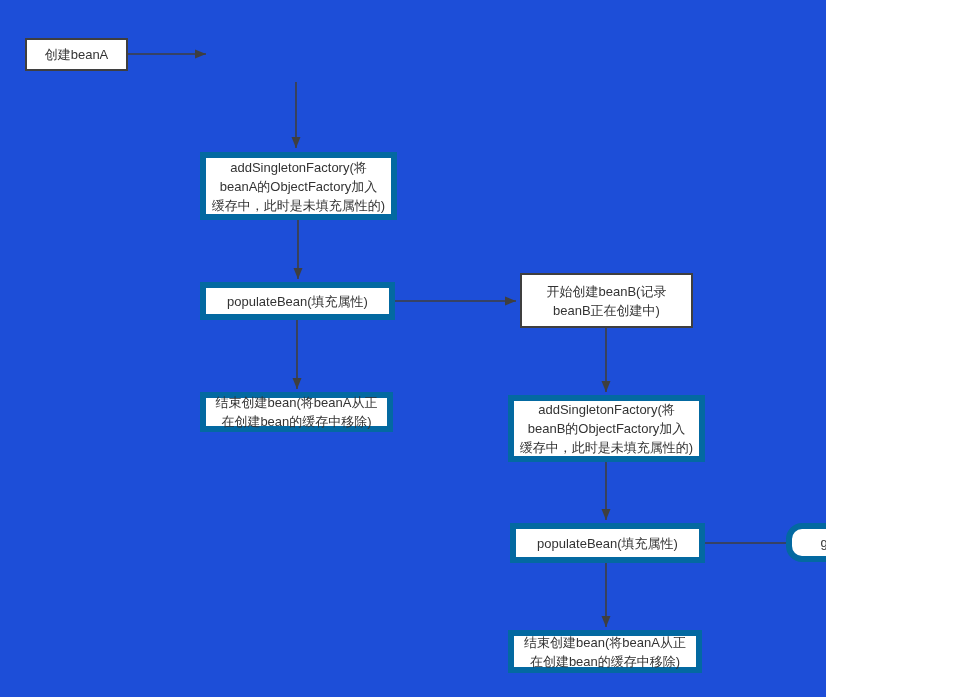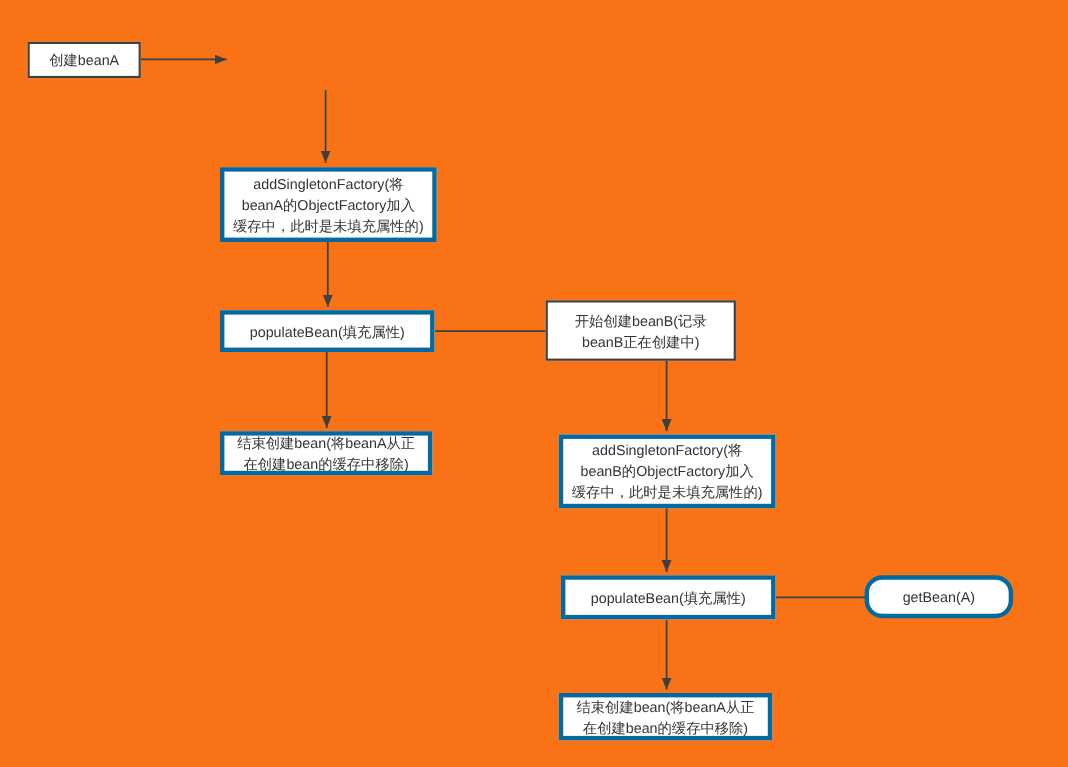--- a/index.html
+++ b/index.html
@@ -1,34 +1,34 @@
 <!DOCTYPE html>
 <html><head>
 <meta charset="utf-8">
 <style>
   html, body { margin: 0; padding: 0; background: #ffffff; }
   .canvas {
     position: relative;
-    width: 971px;
+    width: 826px;
     height: 697px;
-    background: #f97316;
+    background: #1d4ed8;
     font-family: "Liberation Sans", "DejaVu Sans", sans-serif;
     overflow: hidden;
   }
   .edges {
     position: absolute;
     left: 0; top: 0;
     width: 971px; height: 697px;
     pointer-events: none;
   }
   .node {
     position: absolute;
     box-sizing: border-box;
     background: #ffffff;
-    border: 4px solid #0369a1;
+    border: 6px solid #0369a1;
     color: #333333;
     font-size: 13px;
     line-height: 19px;
     text-align: center;
     white-space: pre-line;
     display: flex;
     align-items: center;
     justify-content: center;
     padding: 1px 3px;
   }
@@ -73,21 +73,21 @@
 
   <div class="node" style="left:200px; top:282px; width:195px; height:38px;">
     <span>populateBean(填充属性)</span>
   </div>
 
   <div class="node" style="left:200px; top:392px; width:193px; height:40px;">
     <span>结束创建bean(将beanA从正
 在创建bean的缓存中移除)</span>
   </div>
 
-  <div class="node thick" style="left:496px; top:273px; width:173px; height:55px;">
+  <div class="node thick" style="left:520px; top:273px; width:173px; height:55px;">
     <span>开始创建beanB(记录
 beanB正在创建中)</span>
   </div>
 
   <div class="node" style="left:508px; top:395px; width:197px; height:67px;">
     <span>addSingletonFactory(将
 beanB的ObjectFactory加入
 缓存中，此时是未填充属性的)</span>
   </div>
 

